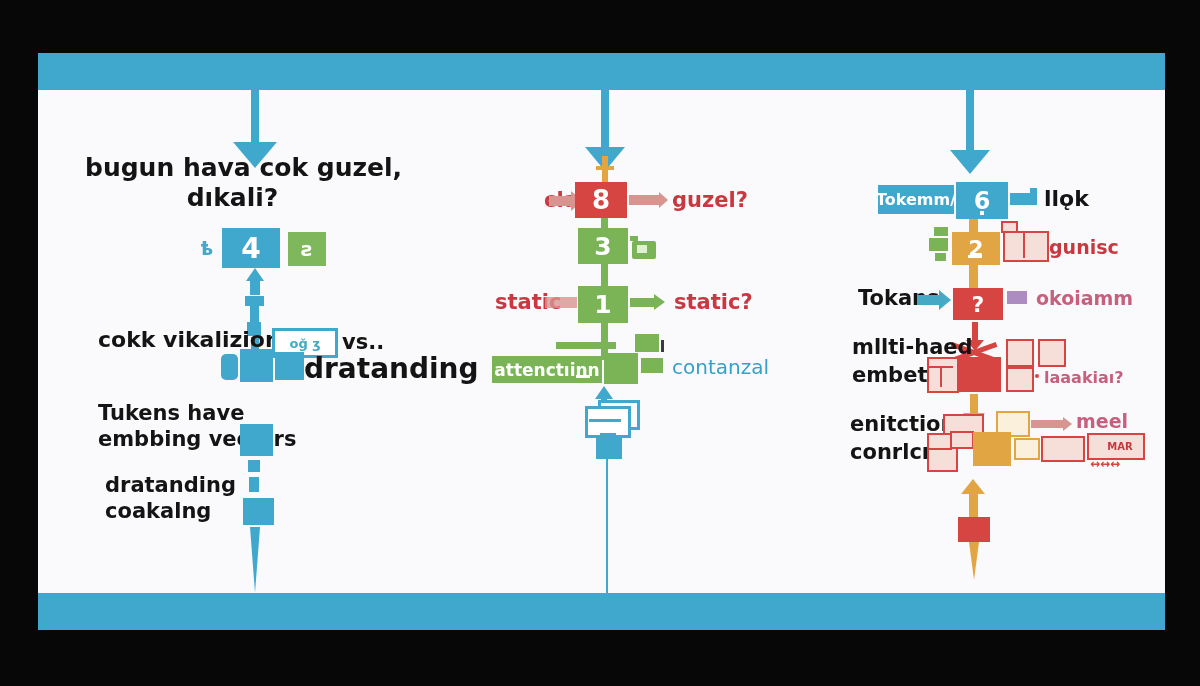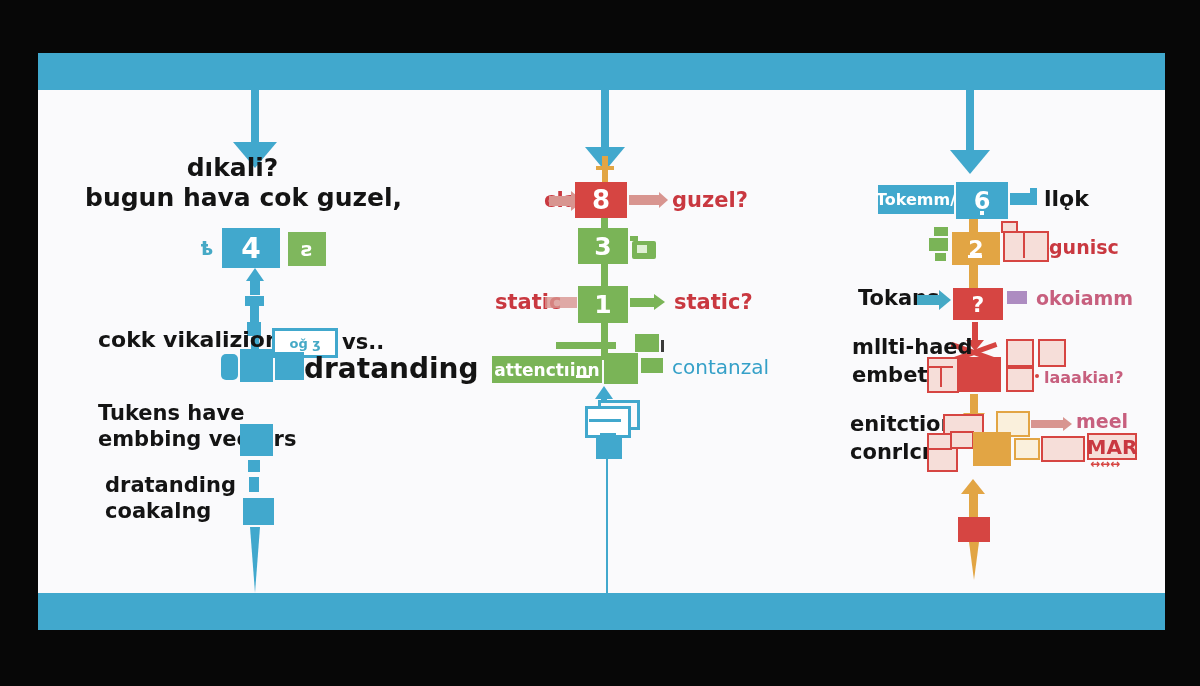--- a/index.html
+++ b/index.html
@@ -28,22 +28,22 @@
 
 <div id="canvas">
   <div class="abs panel"></div>
   <div class="abs band" style="top:53px;"></div>
   <div class="abs band" style="top:593px;height:37px;"></div>
 
   <div class="abs" style="left:251px;top:90px;width:8px;height:54px;background:var(--blue);"></div>
   <div class="abs tri" style="left:233px;top:142px;border-left:22px solid transparent;border-right:22px solid transparent;border-top:26px solid var(--blue);"></div>
 
   <div class="abs txt center2" style="left:85px;top:153px;width:295px;font-size:25px;">
+    <div>bugun hava cok guzel,</div>
     <div>dıkali?</div>
-    <div>bugun hava cok guzel,</div>
   </div>
 
   <div class="abs" style="left:201px;top:236px;color:var(--teal);font-weight:bold;font-size:20px;">ҍ</div>
   <div class="abs box" style="left:222px;top:228px;width:58px;height:40px;background:var(--blue);font-size:28px;">4</div>
   <div class="abs box" style="left:288px;top:232px;width:38px;height:34px;background:#7fb75d;font-size:20px;">ƨ</div>
 
   <div class="abs tri" style="left:246px;top:268px;border-left:9px solid transparent;border-right:9px solid transparent;border-bottom:13px solid var(--blue);"></div>
   <div class="abs" style="left:250px;top:281px;width:10px;height:14px;background:var(--blue);"></div>
   <div class="abs" style="left:245px;top:296px;width:19px;height:10px;background:var(--blue);"></div>
   <div class="abs" style="left:250px;top:306px;width:9px;height:16px;background:var(--blue);"></div>
@@ -186,20 +186,20 @@
   <div class="abs" style="left:1031px;top:420px;width:32px;height:8px;background:var(--pink);"></div>
   <div class="abs tri" style="left:1063px;top:417px;border-top:7px solid transparent;border-bottom:7px solid transparent;border-left:9px solid var(--pink);"></div>
   <div class="abs pink-t" style="left:1076px;top:410px;font-size:19px;">meel</div>
 
   <div class="abs out-red" style="left:927px;top:433px;width:27px;height:35px;"></div>
   <div class="abs" style="left:929px;top:448px;width:23px;height:2px;background:var(--red);"></div>
   <div class="abs out-red" style="left:950px;top:431px;width:20px;height:14px;"></div>
   <div class="abs" style="left:973px;top:432px;width:38px;height:34px;background:var(--orange);"></div>
   <div class="abs out-orange" style="left:1014px;top:438px;width:22px;height:18px;"></div>
   <div class="abs out-red" style="left:1041px;top:436px;width:40px;height:22px;"></div>
-  <div class="abs box out-red" style="left:1087px;top:433px;width:46px;height:23px;color:var(--redtext);font-size:20px;">MAR</div>
+  <div class="abs box out-red" style="left:1087px;top:433px;width:46px;height:23px;color:var(--redtext);font-size:10px;padding-left:8px;">MAR</div>
   <div class="abs" style="left:1090px;top:457px;color:var(--red);font-size:12px;font-weight:bold;">↔↔↔</div>
 
   <div class="abs tri" style="left:961px;top:479px;border-left:12px solid transparent;border-right:12px solid transparent;border-bottom:15px solid var(--orange);"></div>
   <div class="abs" style="left:969px;top:493px;width:9px;height:25px;background:var(--orange);"></div>
   <div class="abs" style="left:958px;top:517px;width:32px;height:25px;background:var(--red);"></div>
   <div class="abs tri" style="left:969px;top:542px;border-left:5px solid transparent;border-right:5px solid transparent;border-top:38px solid var(--orange);"></div>
 </div>
 
 </body></html>

